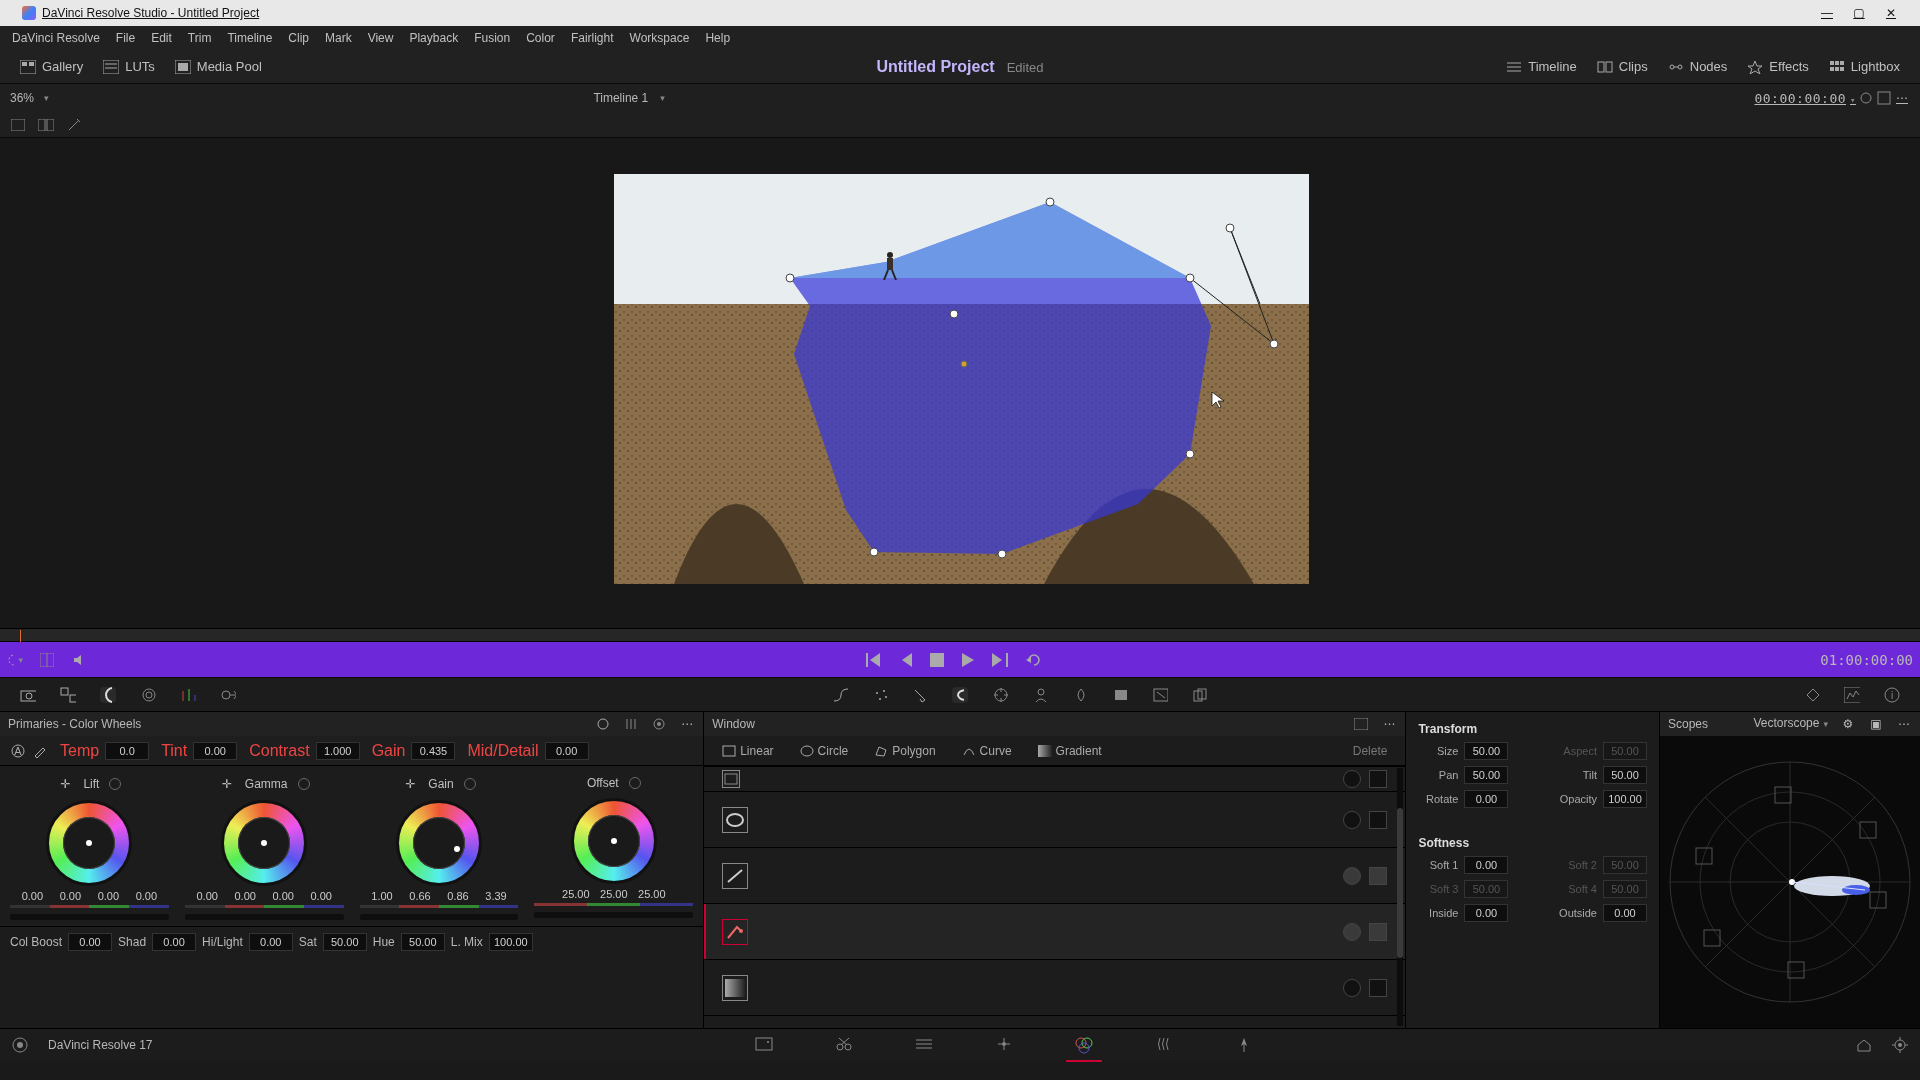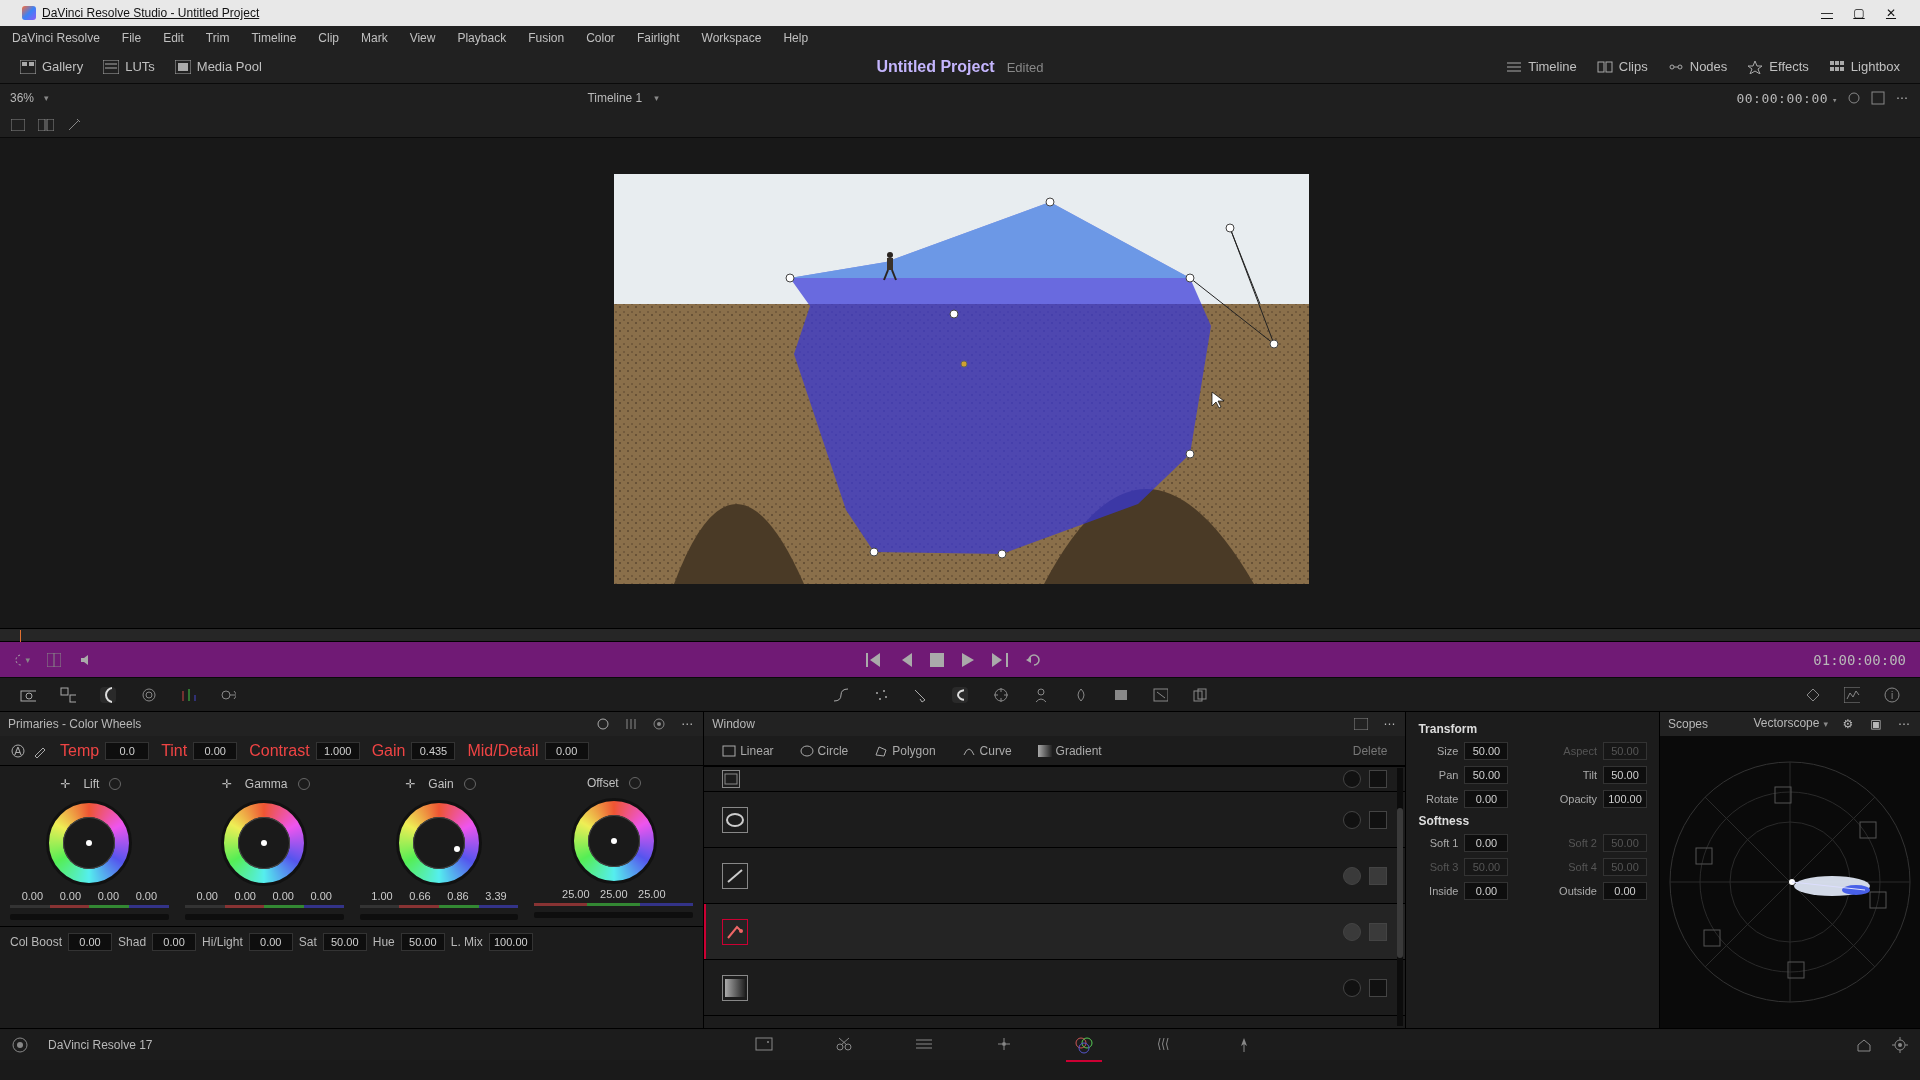--- a/index.html
+++ b/index.html
@@ -5,52 +5,52 @@
 * { margin:0; padding:0; box-sizing:border-box; font-family:"Segoe UI",Arial,sans-serif; }
 body { background:#1a1a1a; color:#b8b8b8; width:1920px; height:1080px; overflow:hidden; font-size:12px; }
 
 
 .titlebar { height:26px; background:#e8e8e8; color:#111; display:flex; align-items:center; padding:0 22px;text-decoration:underline; }
 .titlebar .app-ico { width:14px; height:14px; border-radius:3px; background:linear-gradient(135deg,#ff6b35,#3b82f6,#8b5cf6); margin-right:6px; }
 .titlebar .wc { margin-left:auto; display:flex; gap:18px; }
 .titlebar .wc span { width:14px; height:14px; display:flex; align-items:center; justify-content:center; cursor:pointer; }
 
 
-.menubar { height:24px; background:#212121; display:flex; align-items:center; padding:0 4px; gap:6px; }
+.menubar { height:24px; background:#212121; display:flex; align-items:center; padding:0 4px; gap:0; }
 .menubar .menu-item { padding:2px 8px; color:#c0c0c0; cursor:pointer; font-size:12px; }
 
 
 .toolrow { height:34px; background:#212121; display:flex; align-items:center; padding:0 10px; border-bottom:1px solid #0a0a0a; }
 .toolrow .tbtn { display:flex; align-items:center; gap:6px; padding:4px 10px; color:#c0c0c0; cursor:pointer; font-size:13px; }
 .toolrow .proj { position:absolute; left:50%; transform:translateX(-50%); display:flex; align-items:baseline; gap:12px; }
 .toolrow .proj .pname { font-size:16px; color:#c4b5fd; font-weight:600; }
 .toolrow .proj .pstate { font-size:13px; color:#888; }
 .toolrow .right { margin-left:auto; display:flex; }
 
 
 .zoomrow { height:28px; background:#1f1f1f; display:flex; align-items:center; padding:0 10px; }
 .zoomrow .zoom { display:flex; align-items:center; gap:6px; }
 .zoomrow .tl { margin:0 auto; display:flex; align-items:center; gap:8px; }
-.zoomrow .tcright { margin-left:auto; display:flex; gap:8px; align-items:center; }
+.zoomrow .tcright { margin-left:auto; display:flex; gap:2px; align-items:center;text-decoration:underline; }
 .tc { font-family:monospace; font-size:13px; letter-spacing:0.5px; }
 
 
 .iconrow { height:26px; background:#1f1f1f; display:flex; align-items:center; padding:0 10px; gap:12px; border-bottom:1px solid #0a0a0a; }
 .ico16 { width:16px; height:16px; display:inline-flex; align-items:center; justify-content:center; }
 
 
 .viewer-area { height:490px; background:#181818; position:relative; }
 .viewer-canvas { position:absolute; left:614px; top:36px; width:695px; height:410px; background:#c9d4da; }
 
 
 .scrub { height:14px; background:#262626; position:relative; border-top:1px solid #000; border-bottom:1px solid #000; }
 .scrub .ph { position:absolute; left:20px; top:1px; width:1px; height:12px; background:#e07030; }
 
 
-.transport { height:36px; background:#701a75; display:flex; align-items:center; padding:0 14px; border-bottom:1px solid #0a0a0a; }
+.transport { height:36px; background:#6d28d9; display:flex; align-items:center; padding:0 7px; border-bottom:1px solid #0a0a0a; }
 .transport .left { display:flex; gap:16px; align-items:center; }
 .transport .center { margin:0 auto; display:flex; gap:18px; }
 .transport .pbtn { cursor:pointer; }
 .transport .right { font-family:monospace; font-size:14px; }
 
 
 .palettebar { height:34px; background:#1c1c1c; display:flex; align-items:center; padding:0 20px; gap:24px; border-bottom:1px solid #000; }
 .palettebar .group { display:flex; gap:24px; }
 .palettebar .active-p { background:#2a2a2a; border-radius:4px; padding:4px; }
 
@@ -794,21 +794,21 @@
     <div class="xrow">
         <div class="xpair">
           <span class="xlab">Rotate</span>
           <div class="nval">0.00</div>
         </div>
         <div class="xpair">
           <span class="xlab">Opacity</span>
           <div class="nval">100.00</div>
         </div>
       </div>
-    <div class="sec-h" style="margin-top:0">Softness</div>
+    <div class="sec-h" style="margin-top:22px">Softness</div>
     <div class="xrow">
         <div class="xpair">
           <span class="xlab">Soft 1</span>
           <div class="nval">0.00</div>
         </div>
         <div class="xpair">
           <span class="xlab dim">Soft 2</span>
           <div class="nval dim">50.00</div>
         </div>
       </div>

